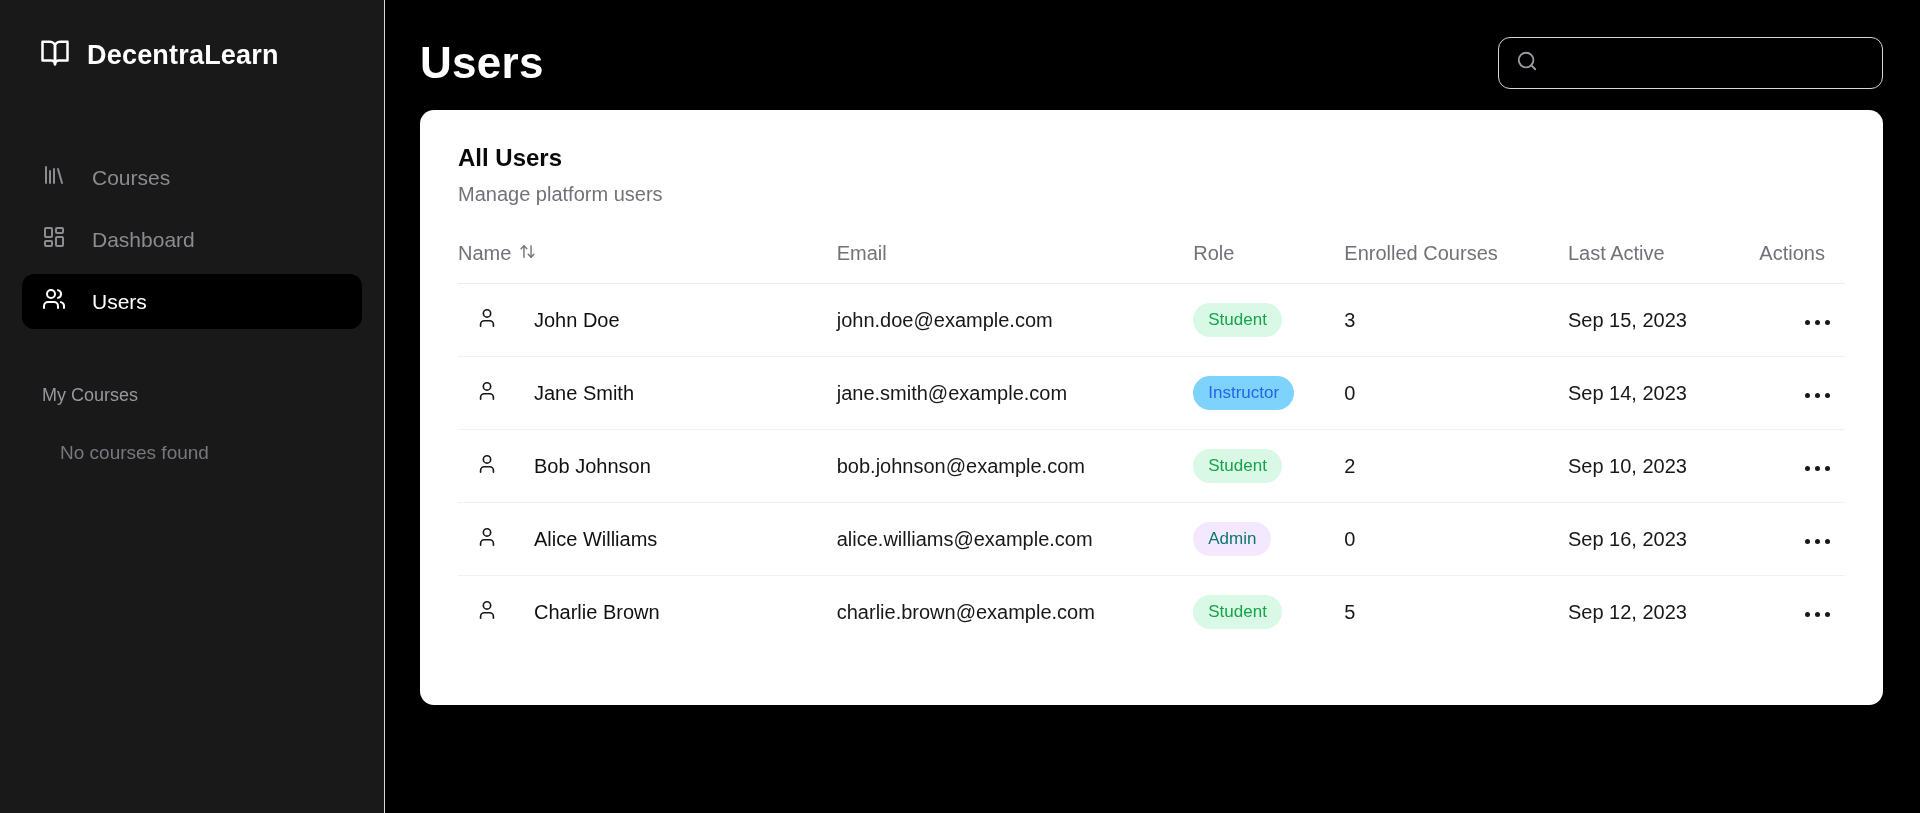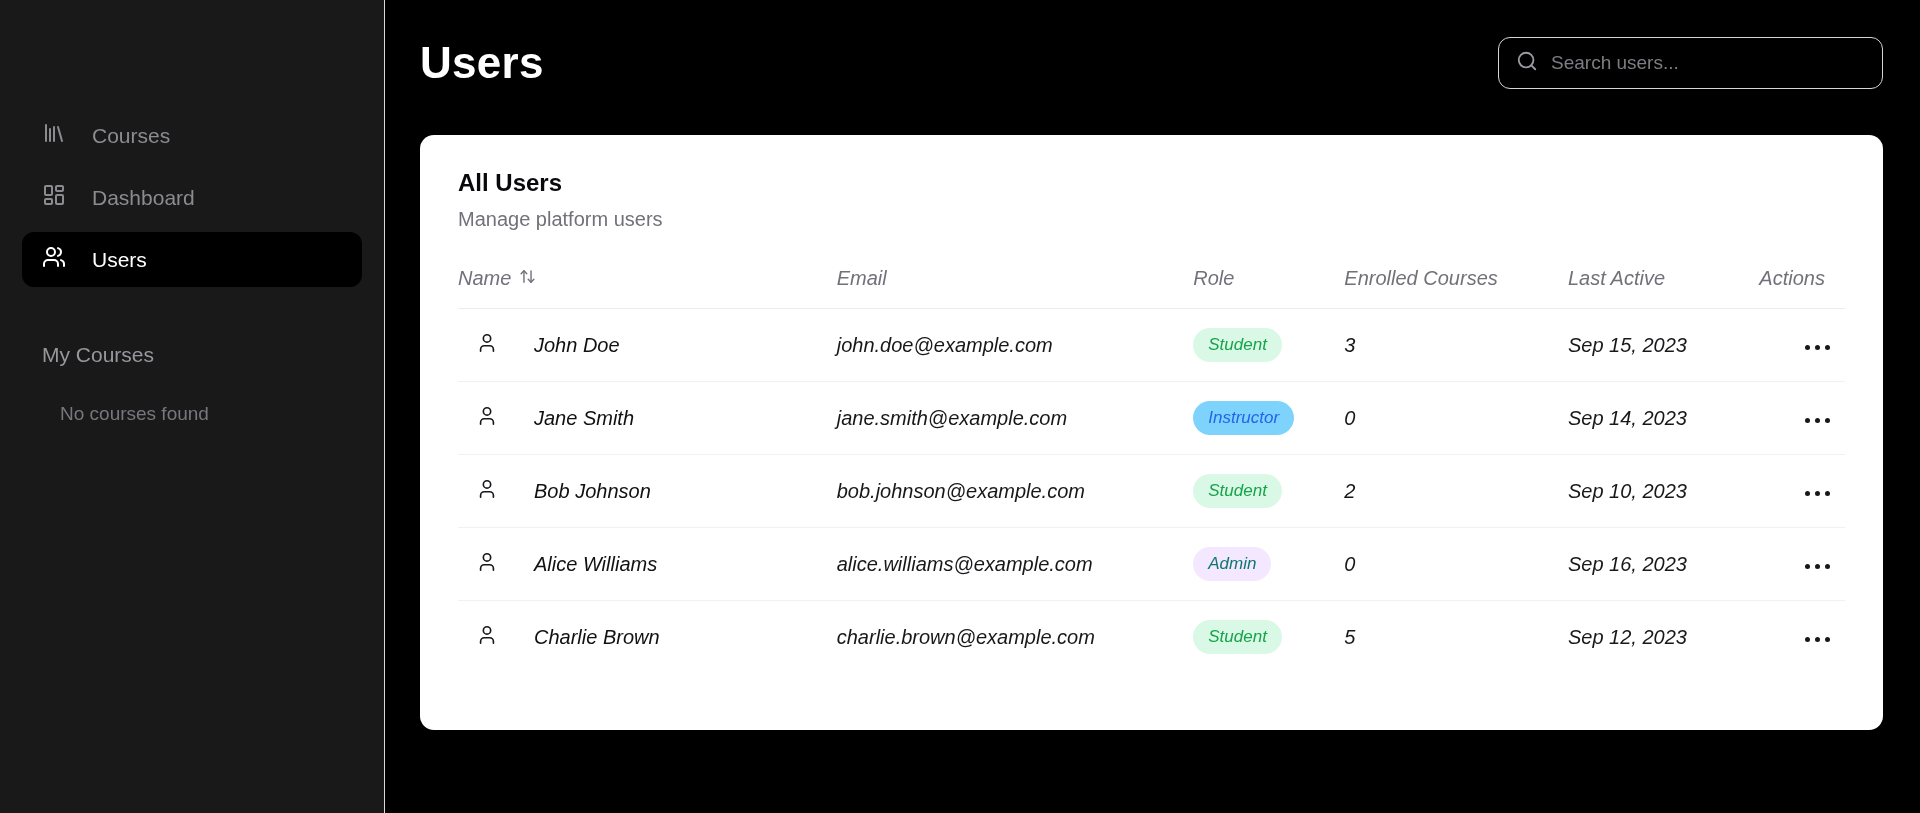--- a/index.html
+++ b/index.html
@@ -15,46 +15,46 @@
   }
   .logo { display:flex; align-items:center; gap:17px; padding:8px 18px 0; color:#fff; }
   .logo-text { font-size:27px; font-weight:700; letter-spacing:.2px; }
   .nav { margin-top:78px; display:flex; flex-direction:column; gap:7px; }
   .nav-item {
     display:flex; align-items:center; gap:26px; padding:13px 20px;
     border-radius:12px; color:#8b8b90; font-size:21px; cursor:pointer;
   }
   .nav-item.active { background:var(--active-bg,#000); color:#fff; font-weight:500; }
   .nav-item svg { flex-shrink:0; }
-  .section-label { margin-top:56px; padding:0 20px; color:#97979d; font-size:21px; }
+  .section-label { margin-top:56px; padding:0 20px; color:#97979d; font-size:18px; }
   .empty-text { margin-top:36px; padding:0 20px 0 38px; color:#77777d; font-size:19px; }
 
   
   .main { flex:1; background:var(--main-bg,#000); padding:0 37px 0 35px; }
   .topbar { display:flex; align-items:center; justify-content:space-between; margin-top:30px; height:66px; }
   .page-title { color:#fff; font-size:44px; font-weight:800; letter-spacing:.3px; }
   .search-box {
     width:385px; height:52px; border:1px solid #d6d6d6; border-radius:12px;
     display:flex; align-items:center; gap:13px; padding:0 17px; background:#000;
   }
   .search-box input {
     flex:1; background:transparent; border:none; outline:none;
     color:#e4e4e7; font-size:19px; font-family:"Liberation Sans", sans-serif;
   }
   .search-box input::placeholder { color:#7d7d83; }
 
   
   .card {
-    margin-top:39px; height:595px; background:var(--card-bg,#fff);
+    margin-top:14px; height:595px; background:var(--card-bg,#fff);
     border-radius:14px; padding:34px 38px;
   }
   .card-title { font-size:24px; font-weight:700; color:#09090b; }
   .card-subtitle { margin-top:11px; font-size:20px; color:#71717a; }
 
-  table { width:100%; border-collapse:collapse; table-layout:fixed; margin-top:24px;font-style:italic; }
+  table { width:100%; border-collapse:collapse; table-layout:fixed; margin-top:24px; }
   col.c-name{width:376px} col.c-email{width:354px} col.c-role{width:150px}
   col.c-enrolled{width:222px} col.c-active{width:190px} col.c-actions{width:85px}
   th {
     text-align:left; font-size:20px; font-weight:500; color:#71717a;
     padding:12px 0 18px; border-bottom:1px solid #ececee; white-space:nowrap;
   }
   th .th-flex { display:flex; align-items:center; gap:8px; cursor:pointer; }
   td { height:73px; border-bottom:1px solid #f1f1f3; font-size:20px; color:#18181b; white-space:nowrap; }
   tr:last-child td { border-bottom:none; }
   .name-cell { display:flex; align-items:center; gap:36px; padding-left:18px; }
@@ -63,20 +63,29 @@
   .actions-cell { padding-left:42px; }
   .dots-btn { display:inline-flex; gap:5px; align-items:center; background:none; border:none; cursor:pointer; padding:8px 4px; }
   .dots-btn i { width:5px; height:5px; border-radius:50%; background:#18181b; display:block; }
 </style>
 </head>
 <body>
 
 <div class="app">
 
   <aside class="sidebar">
+    <div class="logo">
+      <span>
+        <svg width="30" height="30" viewBox="0 0 24 24" fill="none" stroke="#ffffff" stroke-width="2" stroke-linecap="round" stroke-linejoin="round">
+          <path d="M2 3h6a4 4 0 0 1 4 4v14a3 3 0 0 0-3-3H2z"></path>
+          <path d="M22 3h-6a4 4 0 0 0-4 4v14a3 3 0 0 1 3-3h7z"></path>
+        </svg>
+      </span>
+      <span class="logo-text">DecentraLearn</span>
+    </div>
 
     <nav class="nav">
       <div class="nav-item">
         <span>
           <svg width="24" height="24" viewBox="0 0 24 24" fill="none" stroke="currentColor" stroke-width="2" stroke-linecap="round" stroke-linejoin="round">
             <path d="m16 6 4 14"></path>
               <path d="M12 6v14"></path>
               <path d="M8 8v12"></path>
               <path d="M4 4v16"></path>
           </svg>
@@ -114,21 +123,20 @@
   <main class="main">
     <div class="topbar">
       <h1 class="page-title">Users</h1>
       <div class="search-box">
         <span>
           <svg width="22" height="22" viewBox="0 0 24 24" fill="none" stroke="#9a9aa0" stroke-width="2" stroke-linecap="round" stroke-linejoin="round">
             <circle cx="11" cy="11" r="8"></circle>
               <path d="m21 21-4.3-4.3"></path>
           </svg>
         </span>
-        <input type="text" placeholder="Search users..." style="">
       </div>
     </div>
 
     <section class="card">
       <div class="card-title">All Users</div>
       <div class="card-subtitle">Manage platform users</div>
 
       <table>
         <colgroup>
           <col class="c-name">

